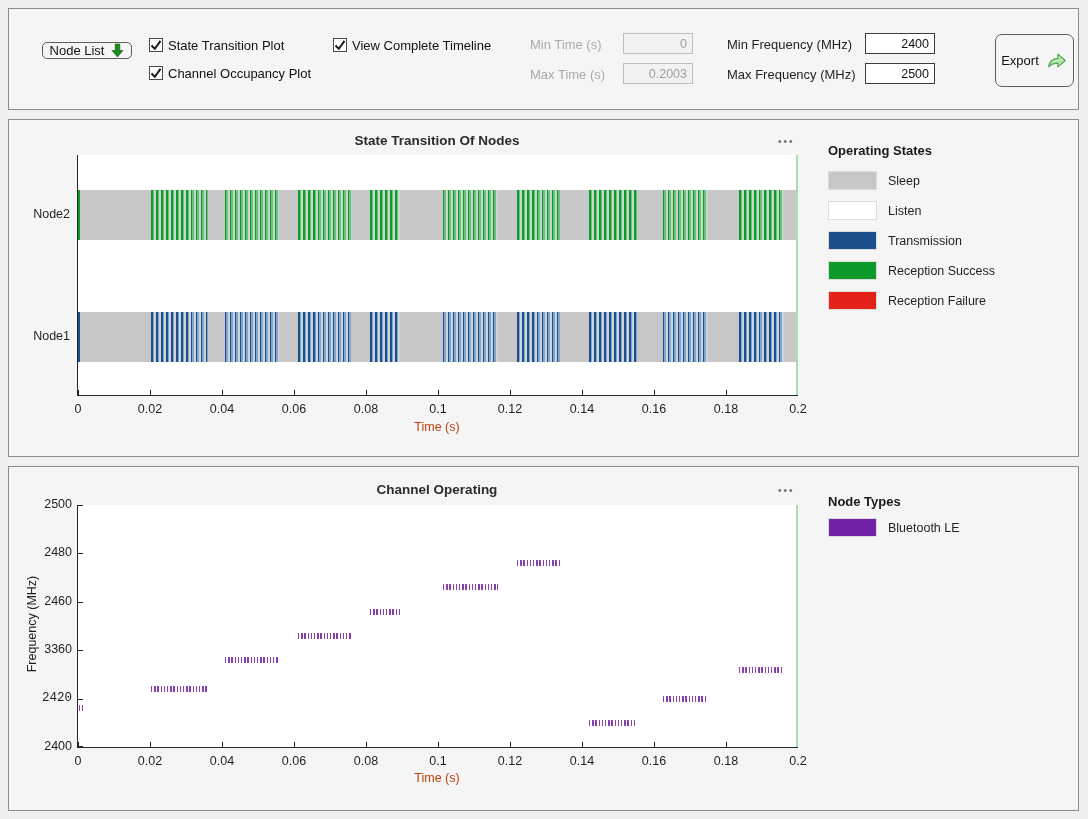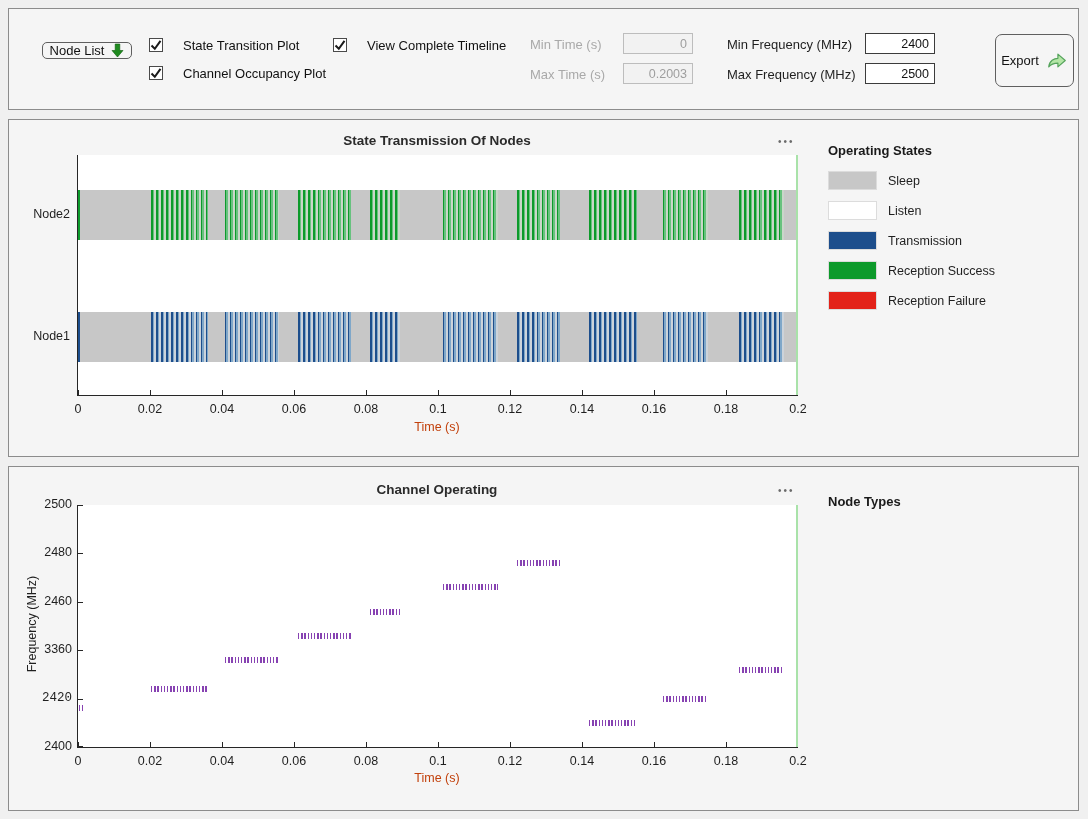--- a/index.html
+++ b/index.html
@@ -13,21 +13,21 @@
   }
   
   #toolbar{left:8px;top:8px;width:1071px;height:102px;}
   .tool-btn{
     position:absolute;display:flex;align-items:center;justify-content:center;gap:7px;
     background:#f5f5f5;border:1px solid #5f5f5f;border-radius:5px;
     font-size:13px;color:#111;cursor:pointer;box-sizing:border-box;
   }
   #node-list-btn{left:33px;top:33px;width:90px;height:17px;}
   #export-btn{left:986px;top:25px;width:79px;height:53px;border-radius:7px;}
-  .checkbox-row{position:absolute;display:flex;align-items:center;gap:20px;height:16px;}
+  .checkbox-row{position:absolute;display:flex;align-items:center;gap:5px;height:16px;}
   .cb-box{
     width:14px;height:14px;background:#fff;border:1px solid #4a4a4a;box-sizing:border-box;
     display:inline-flex;align-items:center;justify-content:center;
   }
   .cb-label{font-size:13px;color:#111;white-space:nowrap;}
   .field-label{position:absolute;font-size:13px;white-space:nowrap;}
   .field-label.disabled{color:#a9a9a9;}
   .field-input{
     position:absolute;width:70px;height:21px;box-sizing:border-box;
     font-family:"Liberation Sans",sans-serif;font-size:12.5px;text-align:right;padding:0 5px 0 2px;
@@ -125,21 +125,21 @@
     <span>Export</span>
     <span style="display:inline-flex;">
       <svg width="22" height="19" viewBox="0 0 24 20">
           <path d="M3 17 C3.5 10 9 7.6 13 7.6 L13 3 L21 10 L13 17 L13 12.8 C9 12.8 5.5 13.8 3 17 Z" fill="#b4e6a6" stroke="#55a35c" stroke-width="1.3" stroke-linejoin="round"></path>
         </svg>
     </span>
   </div>
 </div>
 
 <div id="panel1" class="panel">
-  <div class="chart-title" style="top:13px;">State Transmission Of Nodes</div>
+  <div class="chart-title" style="top:13px;">State Transition Of Nodes</div>
   <div class="menu-dots" style="top:16px;">•••</div>
   <div id="plot1" class="plot">
       <div class="track" style="top: 35px; height: 50px; background: rgb(199, 199, 199);">
         <div class="sliver" style="left: 0px; width: 2px; background: rgb(13, 154, 43);"></div>
         <div class="burst" style="left: 73.1px; width: 57.2px; background: repeating-linear-gradient(90deg, rgb(13, 154, 43) 0px, rgb(13, 154, 43) 1.5px, rgb(103, 194, 126) 1.5px, rgb(103, 194, 126) 3px, rgb(201, 214, 201) 3px, rgb(201, 214, 201) 5px);"></div>
         <div class="burst" style="left: 146.9px; width: 54px; background: repeating-linear-gradient(90deg, rgb(13, 154, 43) 0px, rgb(13, 154, 43) 1.5px, rgb(103, 194, 126) 1.5px, rgb(103, 194, 126) 3px, rgb(201, 214, 201) 3px, rgb(201, 214, 201) 5px);"></div>
         <div class="burst" style="left: 220px; width: 52.9px; background: repeating-linear-gradient(90deg, rgb(13, 154, 43) 0px, rgb(13, 154, 43) 1.5px, rgb(103, 194, 126) 1.5px, rgb(103, 194, 126) 3px, rgb(201, 214, 201) 3px, rgb(201, 214, 201) 5px);"></div>
         <div class="burst" style="left: 292px; width: 29.5px; background: repeating-linear-gradient(90deg, rgb(13, 154, 43) 0px, rgb(13, 154, 43) 1.5px, rgb(103, 194, 126) 1.5px, rgb(103, 194, 126) 3px, rgb(201, 214, 201) 3px, rgb(201, 214, 201) 5px);"></div>
         <div class="burst" style="left: 365px; width: 55.1px; background: repeating-linear-gradient(90deg, rgb(13, 154, 43) 0px, rgb(13, 154, 43) 1.5px, rgb(103, 194, 126) 1.5px, rgb(103, 194, 126) 3px, rgb(201, 214, 201) 3px, rgb(201, 214, 201) 5px);"></div>
         <div class="burst" style="left: 438.8px; width: 43.6px; background: repeating-linear-gradient(90deg, rgb(13, 154, 43) 0px, rgb(13, 154, 43) 1.5px, rgb(103, 194, 126) 1.5px, rgb(103, 194, 126) 3px, rgb(201, 214, 201) 3px, rgb(201, 214, 201) 5px);"></div>
@@ -257,13 +257,19 @@
       <div class="segment" style="left: 292px; width: 29.5px; top: 103.5px; background: repeating-linear-gradient(90deg, rgb(135, 66, 178) 0px, rgb(135, 66, 178) 1.4px, transparent 1.4px, transparent 3.2px);"></div>
       <div class="segment" style="left: 365px; width: 55.1px; top: 79.3px; background: repeating-linear-gradient(90deg, rgb(135, 66, 178) 0px, rgb(135, 66, 178) 1.4px, transparent 1.4px, transparent 3.2px);"></div>
       <div class="segment" style="left: 438.8px; width: 43.6px; top: 55.1px; background: repeating-linear-gradient(90deg, rgb(135, 66, 178) 0px, rgb(135, 66, 178) 1.4px, transparent 1.4px, transparent 3.2px);"></div>
       <div class="segment" style="left: 510.8px; width: 48.6px; top: 214.8px; background: repeating-linear-gradient(90deg, rgb(135, 66, 178) 0px, rgb(135, 66, 178) 1.4px, transparent 1.4px, transparent 3.2px);"></div>
       <div class="segment" style="left: 584.6px; width: 45px; top: 190.6px; background: repeating-linear-gradient(90deg, rgb(135, 66, 178) 0px, rgb(135, 66, 178) 1.4px, transparent 1.4px, transparent 3.2px);"></div>
       <div class="segment" style="left: 660.6px; width: 45px; top: 161.6px; background: repeating-linear-gradient(90deg, rgb(135, 66, 178) 0px, rgb(135, 66, 178) 1.4px, transparent 1.4px, transparent 3.2px);"></div>
       <div class="cursor" style="left: 718px; height: 242px; background: rgb(169, 226, 169);"></div>
     </div>
   <div class="axis-title-x" style="top:304px;">Time (s)</div>
   <div class="legend-title" style="top:27px;">Node Types</div>
+  <div id="legend2-items" class="legend-box" style="top:51px;">
+      <div class="legend-item">
+        <div class="legend-swatch" style="background: rgb(113, 35, 168);"></div>
+        <div class="legend-label">Bluetooth LE</div>
+      </div>
+    </div>
 </div>
 
 </body></html>

